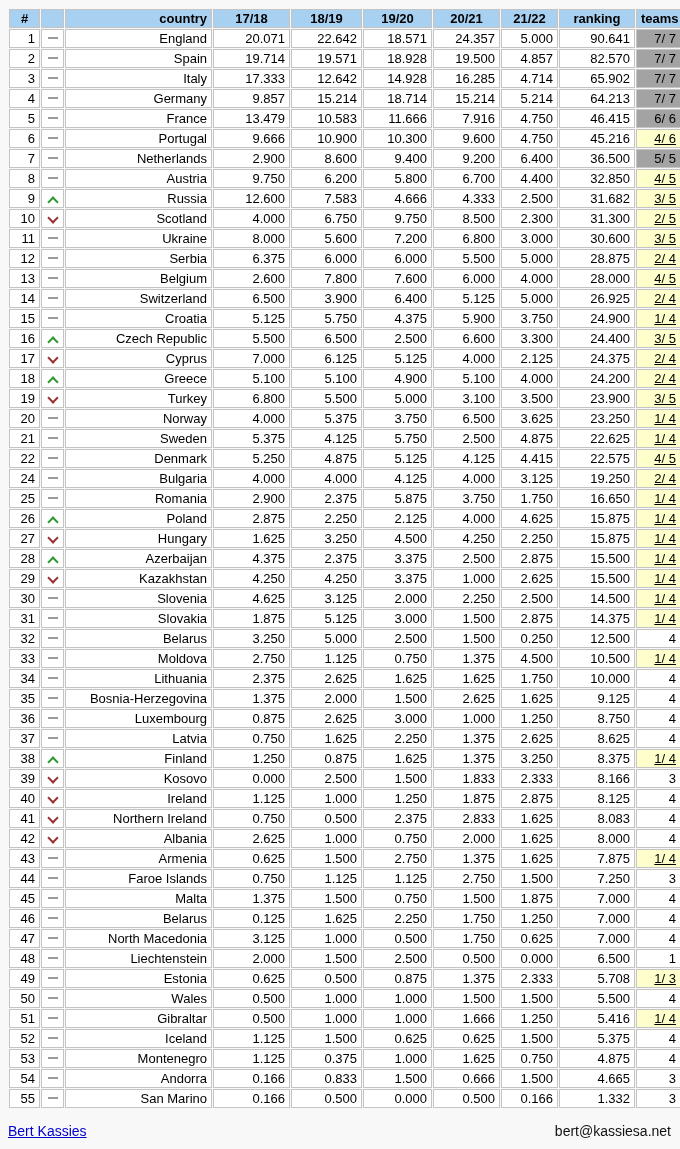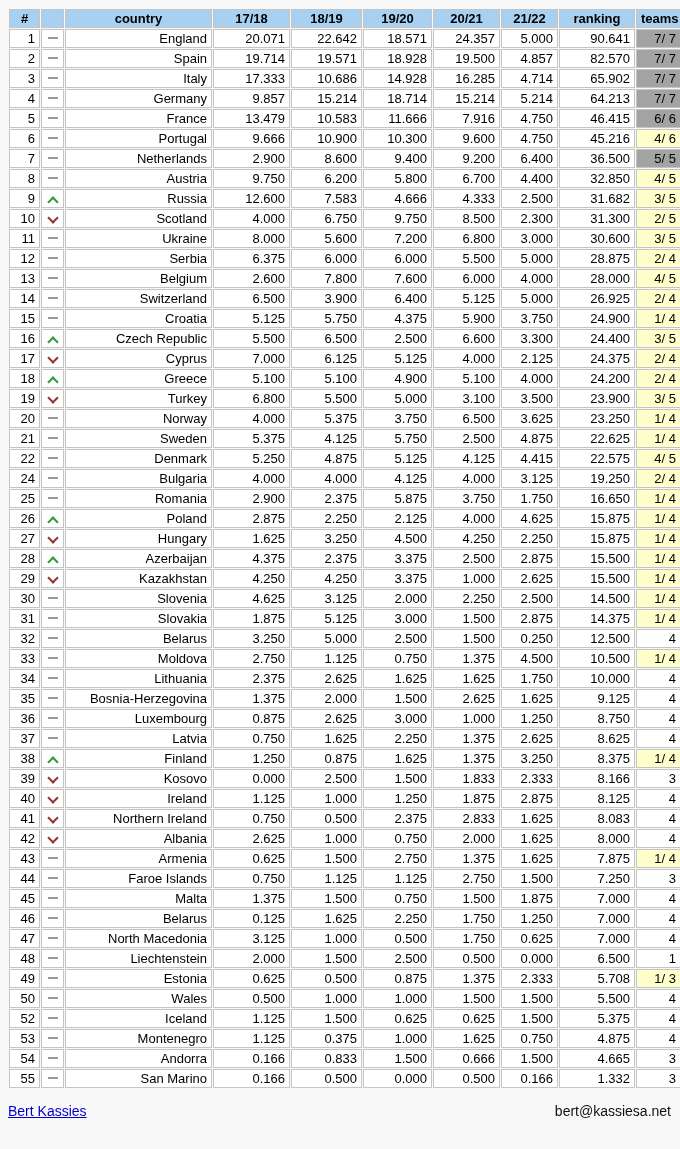--- a/index.html
+++ b/index.html
@@ -25,27 +25,27 @@
     overflow:hidden;
     white-space:nowrap;
     box-sizing:border-box;
   }
   th{
     background:#a8d0f0;
     font-weight:bold;
     text-align:center;
   }
   th.c-rank{text-align:center;}
-  th.c-country{text-align:center;}
+  th.c-country{text-align:right;}
   td.c-rank{text-align:right;}
   td.c-trend{text-align:center;padding-left:1px;padding-right:1px;}
   td.c-country{text-align:right;}
   td.c-num,td.c-ranking,td.c-teams{text-align:right;}
   td.teams-green{background:#a3a3a3;}
-  td.teams-yellow{background:#ffffcc;}
+  td.teams-yellow{background:#ffffcc;text-decoration:underline;}
   
   .dash{display:inline-block;width:10px;height:2px;background:#999999;vertical-align:middle;margin-bottom:3px;}
   .chev{display:inline-block;width:6px;height:6px;border-style:solid;vertical-align:middle;}
   .chev-up{border-width:0 2px 2px 0;border-color:#339933;transform:rotate(-135deg);margin-top:4px;}
   .chev-down{border-width:0 2px 2px 0;border-color:#993333;transform:rotate(45deg);margin-bottom:4px;}
   .footer{
     width:663px;
     display:flex;
     justify-content:space-between;
     align-items:baseline;
@@ -109,21 +109,21 @@
           <td class="c-num">19.500</td>
           <td class="c-num">4.857</td>
           <td class="c-ranking">82.570</td>
           <td class="c-teams teams-green">7/ 7</td>
         </tr>
         <tr>
           <td class="c-rank">3</td>
           <td class="c-trend"><span class="dash"></span></td>
           <td class="c-country">Italy</td>
           <td class="c-num">17.333</td>
-          <td class="c-num">10.686</td>
+          <td class="c-num">12.642</td>
           <td class="c-num">14.928</td>
           <td class="c-num">16.285</td>
           <td class="c-num">4.714</td>
           <td class="c-ranking">65.902</td>
           <td class="c-teams teams-green">7/ 7</td>
         </tr>
         <tr>
           <td class="c-rank">4</td>
           <td class="c-trend"><span class="dash"></span></td>
           <td class="c-country">Germany</td>
@@ -669,20 +669,32 @@
           <td class="c-country">Wales</td>
           <td class="c-num">0.500</td>
           <td class="c-num">1.000</td>
           <td class="c-num">1.000</td>
           <td class="c-num">1.500</td>
           <td class="c-num">1.500</td>
           <td class="c-ranking">5.500</td>
           <td class="c-teams">4</td>
         </tr>
         <tr>
+          <td class="c-rank">51</td>
+          <td class="c-trend"><span class="dash"></span></td>
+          <td class="c-country">Gibraltar</td>
+          <td class="c-num">0.500</td>
+          <td class="c-num">1.000</td>
+          <td class="c-num">1.000</td>
+          <td class="c-num">1.666</td>
+          <td class="c-num">1.250</td>
+          <td class="c-ranking">5.416</td>
+          <td class="c-teams teams-yellow">1/ 4</td>
+        </tr>
+        <tr>
           <td class="c-rank">52</td>
           <td class="c-trend"><span class="dash"></span></td>
           <td class="c-country">Iceland</td>
           <td class="c-num">1.125</td>
           <td class="c-num">1.500</td>
           <td class="c-num">0.625</td>
           <td class="c-num">0.625</td>
           <td class="c-num">1.500</td>
           <td class="c-ranking">5.375</td>
           <td class="c-teams">4</td>

